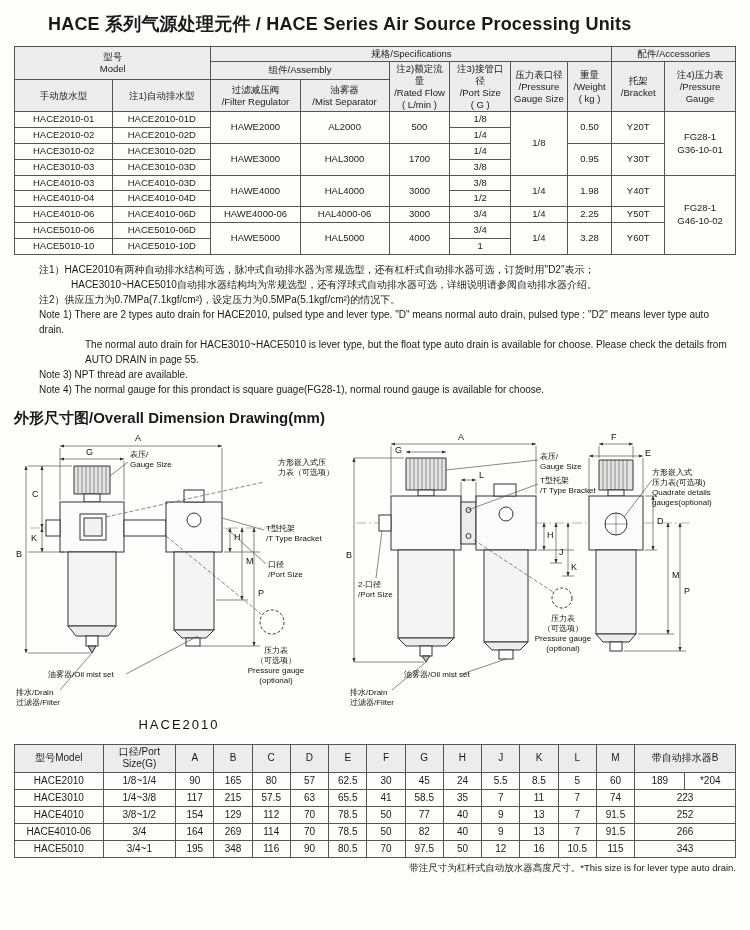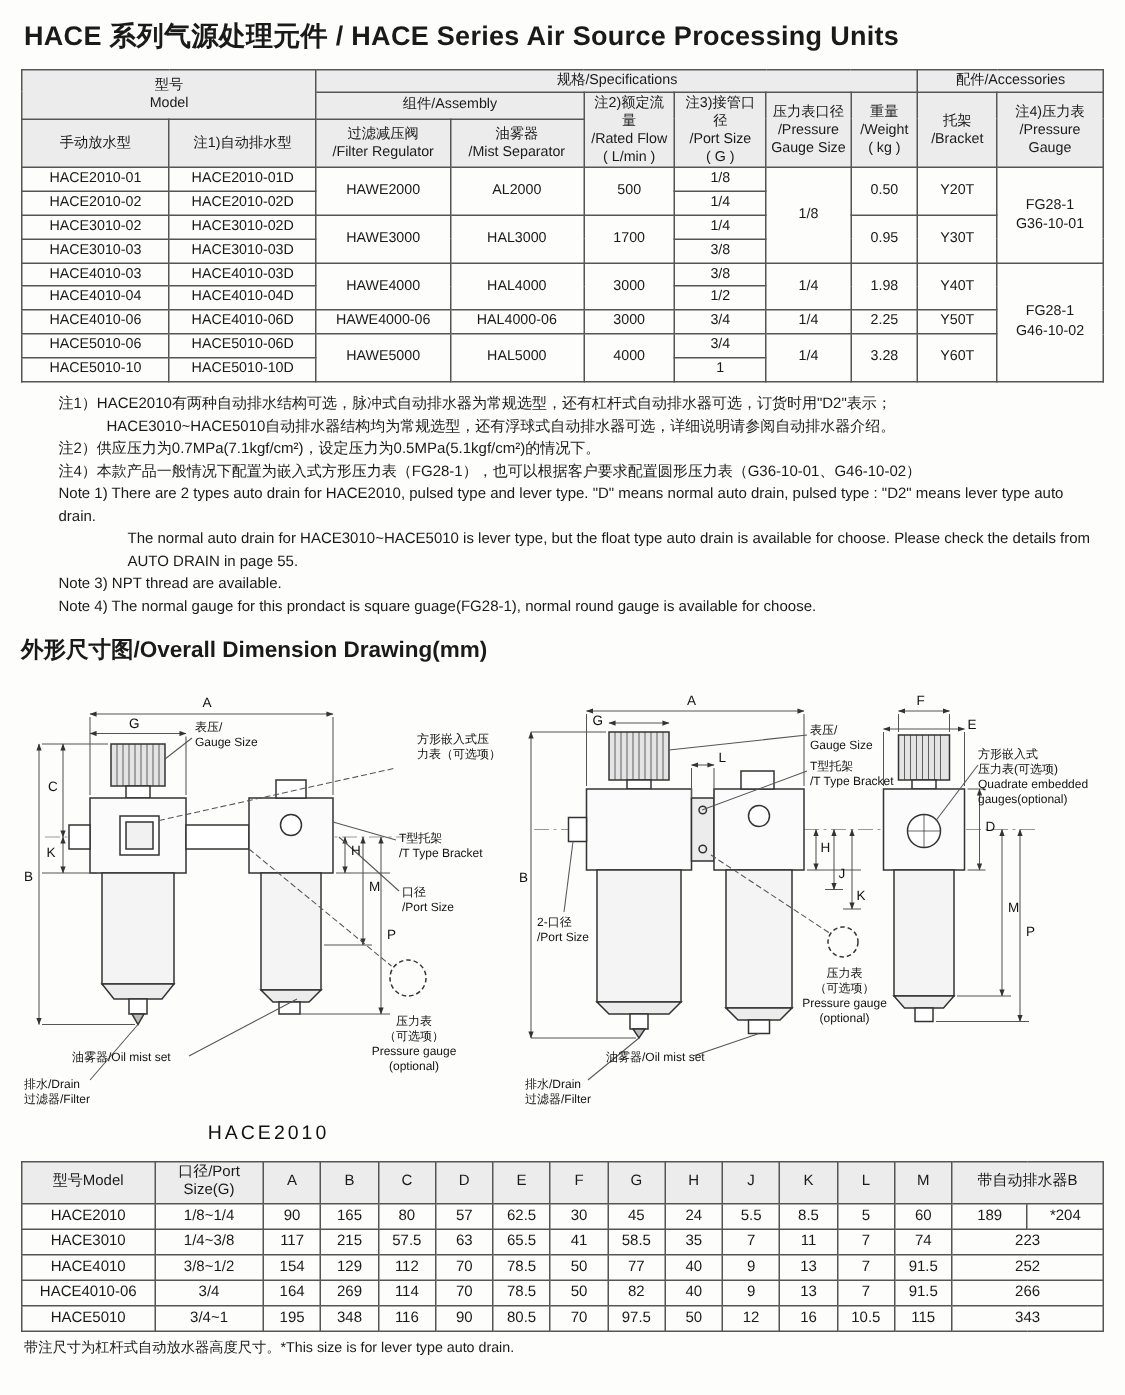--- a/index.html
+++ b/index.html
@@ -1,48 +1,48 @@
 <!DOCTYPE html>
 <html><head>
 <meta charset="utf-8">
 <style>
   * { margin:0; padding:0; box-sizing:border-box; }
   html,body { background:#ffffff; }
   body { font-family:"Liberation Sans","DejaVu Sans",sans-serif; color:#1a1a1a; }
   .page { width:750px; height:930px; margin:0 auto; background:#fdfdfc; padding:10px 14px; overflow:hidden; }
 
-  .title { font-size:18px; font-weight:bold; letter-spacing:.2px; padding:2px 0 10px 2px; }
+  .title { font-size:18px; font-weight:bold; letter-spacing:.2px; padding:2px 0 10px 2px;margin-left:32px; }
 
   table.tbl { width:722px; border-collapse:collapse; table-layout:fixed; border:1.5px solid #333; }
   table.tbl th, table.tbl td { border:1px solid #555; text-align:center; vertical-align:middle; padding:1px 2px; }
   table.tbl th { background:#ececec; font-weight:normal; white-space:pre-line; line-height:1.25; font-size:9.5px; }
   table.spec td { font-size:9.5px; line-height:1.35; }
   td.pre { white-space:pre-line; line-height:1.25; }
 
   .notes { margin-top:7px; font-size:10px; line-height:1.5;margin-left:25px; }
   .notes p { margin:0; }
   .notes p.ind1 { padding-left:32px; }
   .notes p.ind2 { padding-left:46px; }
 
-  .section-title { font-size:15px; font-weight:bold; margin:12px 0 19px 0; }
+  .section-title { font-size:15px; font-weight:bold; margin:12px 0 4px 0; }
 
   .drawings { display:flex; gap:2px; width:722px; height:302px; margin-top:2px; }
   .drawing { position:relative; height:302px; }
   .drawing.left { width:330px; }
   .drawing.right { width:390px; }
   .drawing svg.art { position:absolute; left:0; top:0; }
   .dim { position:absolute; font-size:9px; color:#111; }
   .note-lbl { position:absolute; font-size:8px; line-height:1.25; white-space:pre-line; color:#111; }
   .center { text-align:center; }
   .caption { position:absolute; bottom:2px; left:0; width:100%; text-align:center; font-size:13px; letter-spacing:2px; color:#111; }
 
   table.dim-table { margin-top:10px; }
   table.dim-table td { font-size:10px; line-height:1.4; }
   table.dim-table th { font-size:10px; }
-  .footnote { font-size:9.5px; margin-top:4px; padding-left:2px; }
+  .footnote { font-size:9.5px; margin-top:4px; padding-left:2px;text-align:right; }
 </style>
 </head>
 <body>
 
 <div class="page">
 
   <div class="title">HACE 系列气源处理元件 / HACE Series Air Source Processing Units</div>
 
   <table class="tbl spec">
     <colgroup>
@@ -172,21 +172,20 @@
         <td>HACE5010-10D</td>
         <td>1</td>
       </tr>
     </tbody>
   </table>
 
   <div class="notes">
     <p>注1）HACE2010有两种自动排水结构可选，脉冲式自动排水器为常规选型，还有杠杆式自动排水器可选，订货时用"D2"表示；</p>
     <p class="ind1">HACE3010~HACE5010自动排水器结构均为常规选型，还有浮球式自动排水器可选，详细说明请参阅自动排水器介绍。</p>
     <p>注2）供应压力为0.7MPa(7.1kgf/cm²)，设定压力为0.5MPa(5.1kgf/cm²)的情况下。</p>
-    <p>注4）本款产品一般情况下配置为嵌入式方形压力表（FG28-1），也可以根据客户要求配置圆形压力表（G36-10-01、G46-10-02）</p>
     <p>Note 1) There are 2 types auto drain for HACE2010, pulsed type and lever type. "D" means normal auto drain, pulsed type : "D2" means lever type auto drain.</p>
     <p class="ind2">The normal auto drain for HACE3010~HACE5010 is lever type, but the float type auto drain is available for choose. Please check the details from AUTO DRAIN in page 55.</p>
     <p>Note 3) NPT thread are available.</p>
     <p>Note 4) The normal gauge for this prondact is square guage(FG28-1),  normal round gauge is available for choose.</p>
   </div>
 
   <div class="section-title">外形尺寸图/Overall Dimension Drawing(mm)</div>
 
   <div class="drawings">
 
@@ -365,21 +364,21 @@
       <div class="dim" style="left:311px;top:84px;">D</div>
       <div class="dim" style="left:326px;top:138px;">M</div>
       <div class="dim" style="left:338px;top:154px;">P</div>
 
       <div class="note-lbl" style="left:194px;top:20px;width:58px;">表压/
 Gauge Size</div>
       <div class="note-lbl" style="left:194px;top:44px;width:58px;">T型托架
 /T Type Bracket</div>
       <div class="note-lbl" style="left:306px;top:36px;width:82px;">方形嵌入式
 压力表(可选项)
-Quadrate embedded
+Quadrate details
 gauges(optional)</div>
       <div class="note-lbl" style="left:12px;top:148px;width:52px;">2-口径
 /Port Size</div>
       <div class="note-lbl center" style="left:184px;top:182px;width:66px;">压力表
 （可选项）
 Pressure gauge
 (optional)</div>
       <div class="note-lbl" style="left:58px;top:238px;width:112px;">油雾器/Oil mist set</div>
       <div class="note-lbl" style="left:4px;top:256px;width:84px;">排水/Drain
 过滤器/Filter</div>

